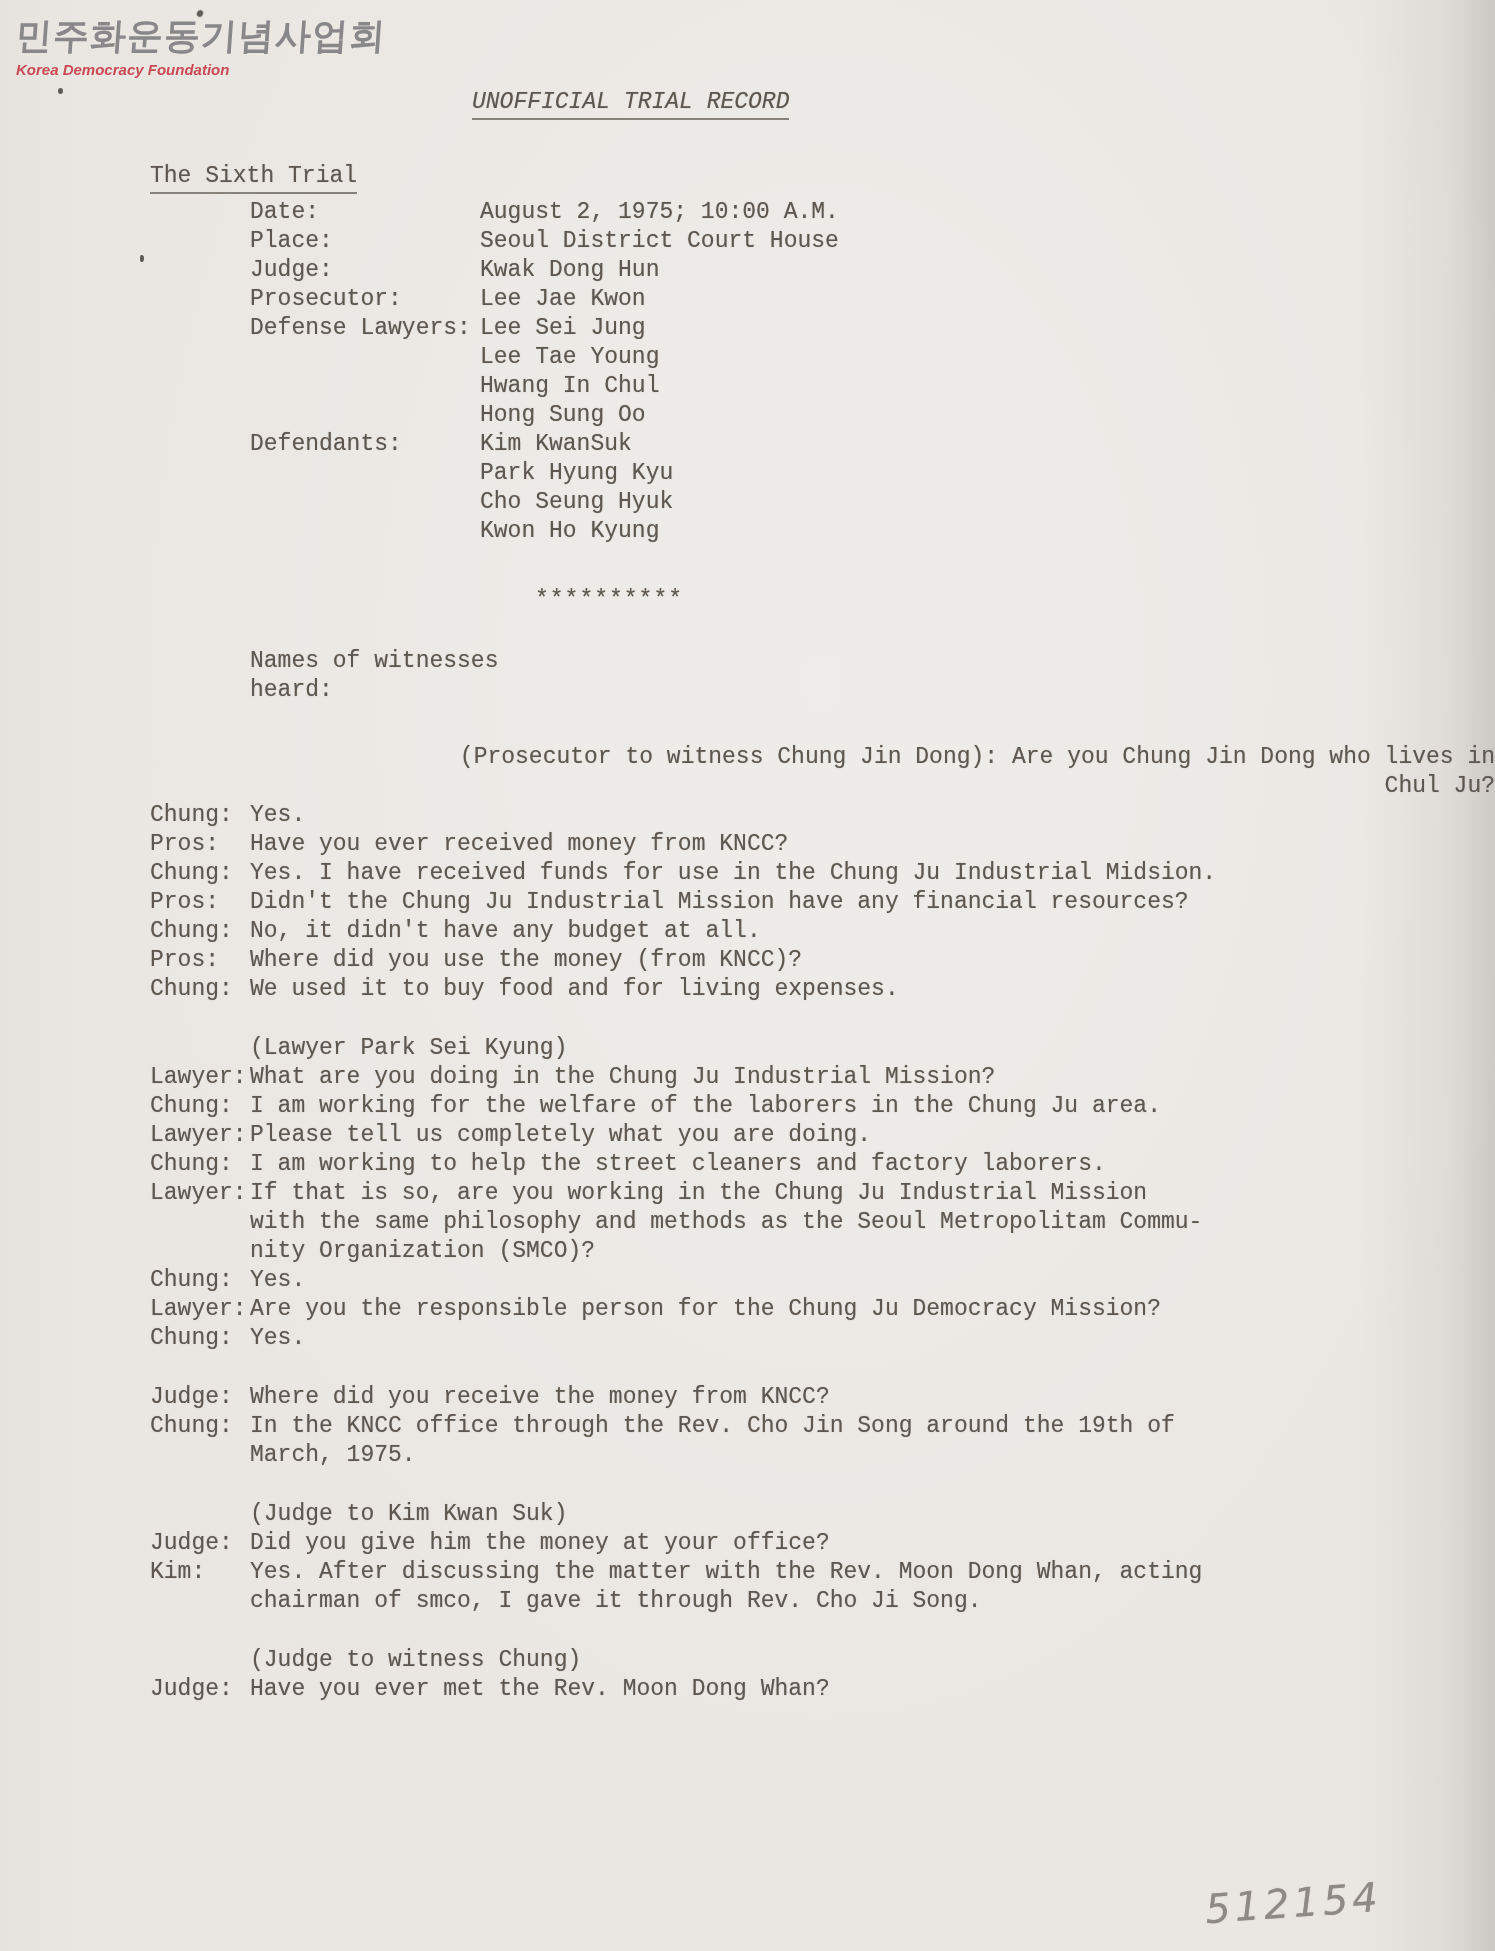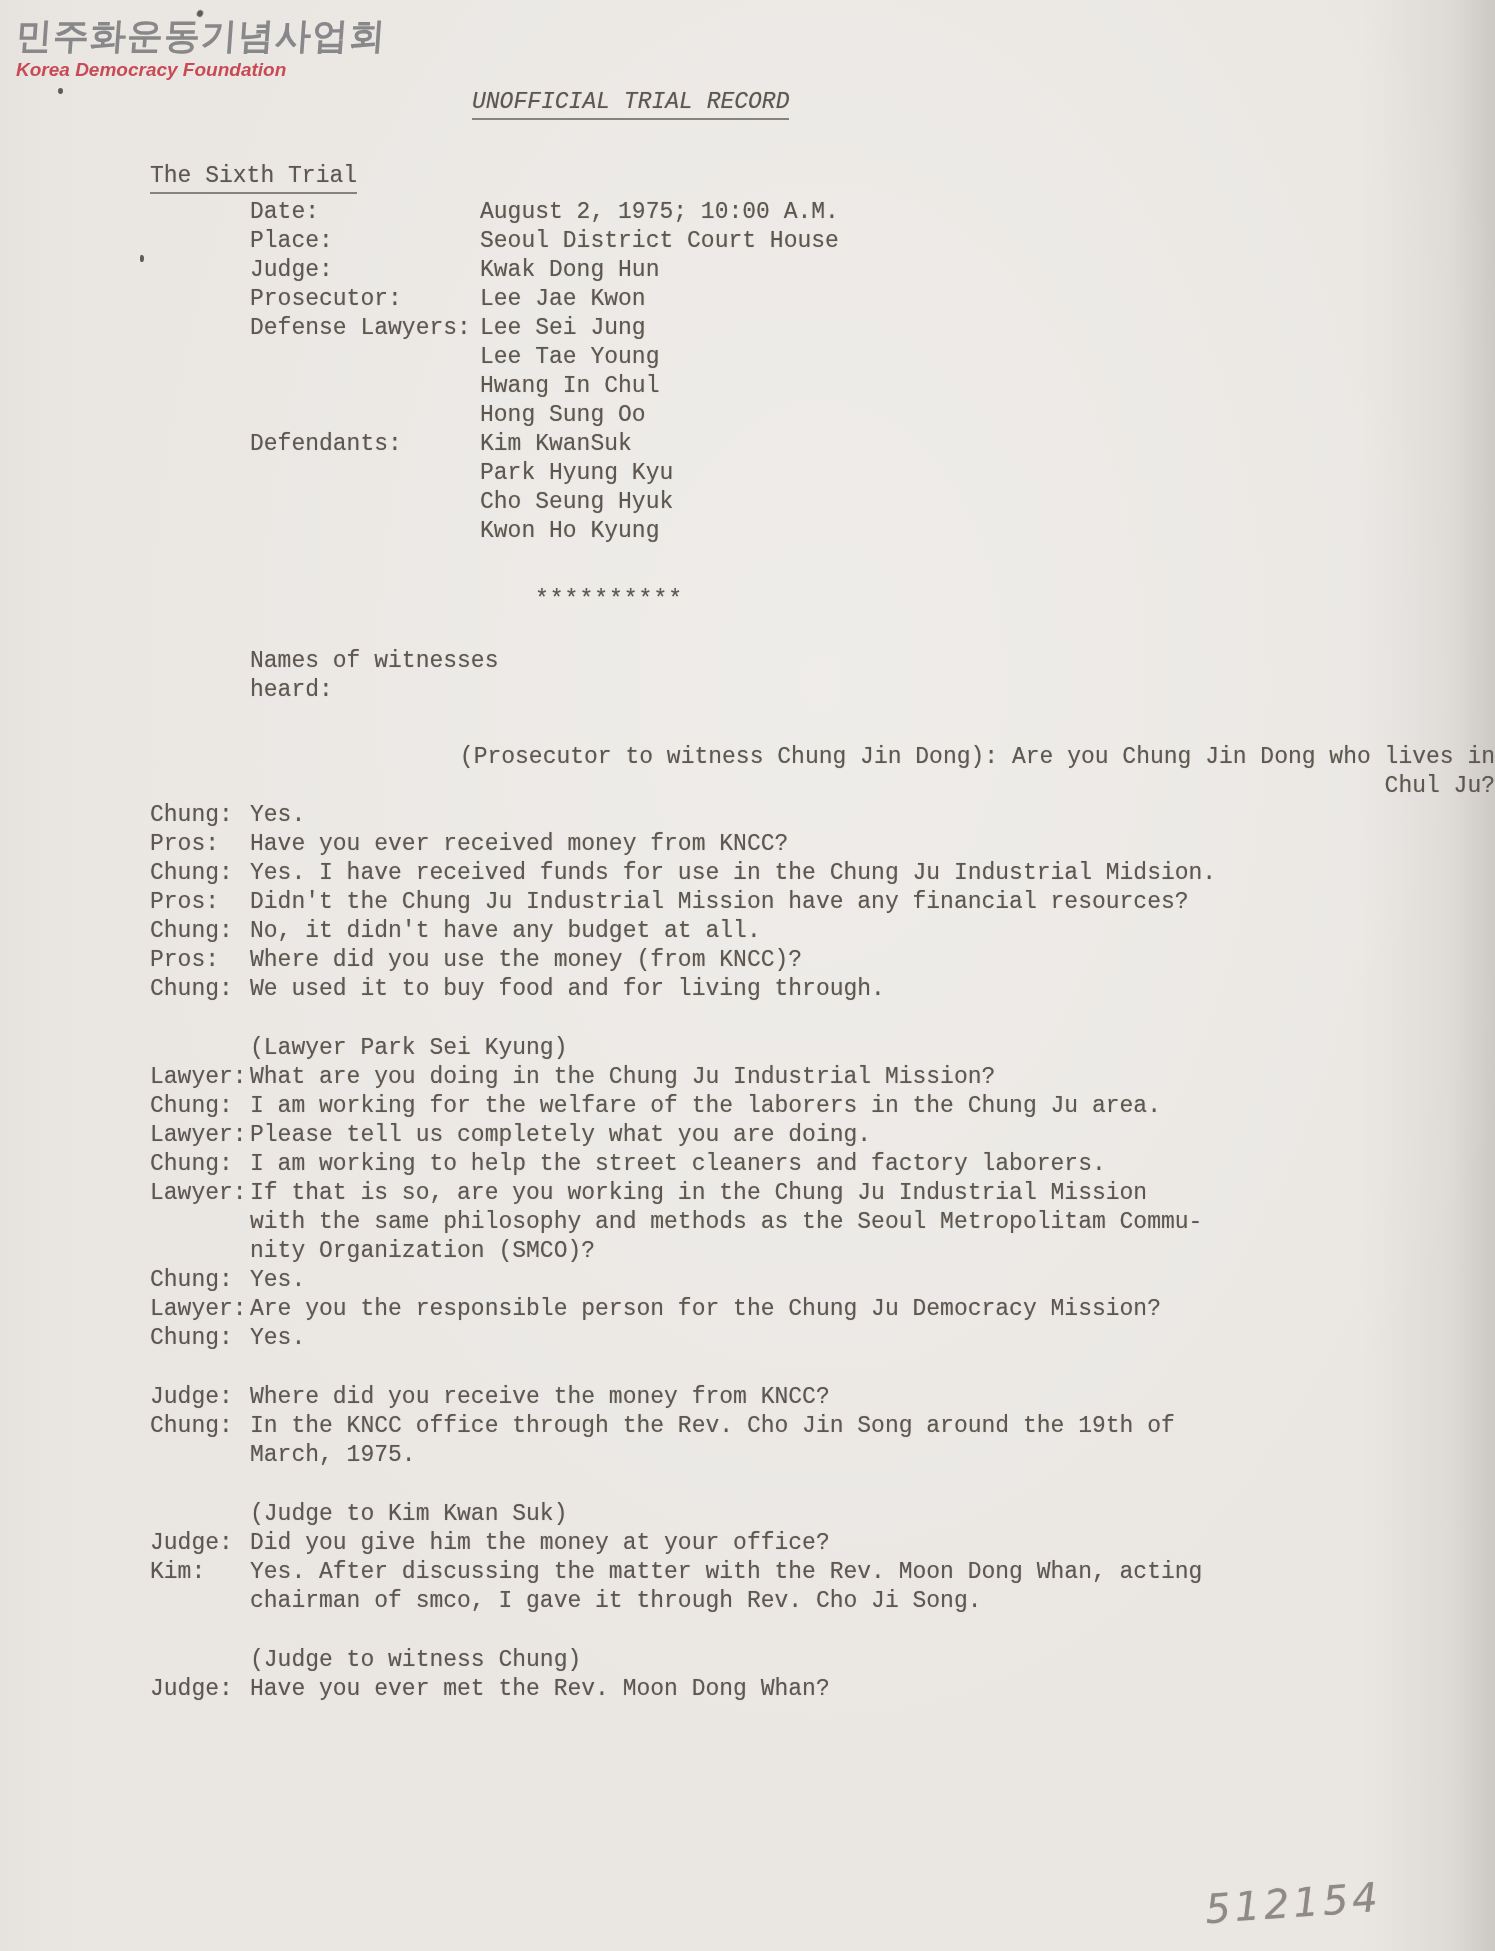--- a/index.html
+++ b/index.html
@@ -13,21 +13,21 @@
   }
   .page{position:absolute;inset:0;
     background:radial-gradient(ellipse at 55% 35%, rgba(255,255,255,0.22), rgba(255,255,255,0) 65%);
   }
   .tw{font-size:23px;line-height:29px;text-shadow:0 0 1px rgba(93,87,79,0.42);}
   
   .logo{padding:14px 0 0 16px;}
   .logo-kr{font-family:"DejaVu Sans",sans-serif;font-weight:bold;font-size:36px;line-height:44px;
     color:#88888a;letter-spacing:1px;transform:skewX(-4deg);transform-origin:left;}
   .logo-en{font-family:"Liberation Sans",sans-serif;font-style:italic;font-weight:bold;
-    font-size:19px;line-height:24px;color:#c94a55;letter-spacing:0px;}
+    font-size:15px;line-height:24px;color:#c94a55;letter-spacing:0px;}
   
   .title-wrap{margin:6px 0 0 472px;font-style:italic;}
   .u{display:inline-block;border-bottom:2px solid rgba(93,87,79,0.7);padding-bottom:1px;}
   
   .trial{margin:42px 0 0 150px;}
   .trial-fields{margin-top:4px;}
   .field-row{display:flex;}
   .field-row{padding-left:100px;}
   .field-label{width:230px;flex:none;}
   .field-values{flex:1;}
@@ -163,21 +163,21 @@
       </div>
       <div class="dlg-row">
         <div class="spk">Pros:</div>
         <div class="txt">
           <div>Where did you use the money (from KNCC)?</div>
         </div>
       </div>
       <div class="dlg-row">
         <div class="spk">Chung:</div>
         <div class="txt">
-          <div>We used it to buy food and for living through.</div>
+          <div>We used it to buy food and for living expenses.</div>
         </div>
       </div>
       <div class="dlg-row gap">
         <div class="spk"></div>
         <div class="txt">
           <div>(Lawyer Park Sei Kyung)</div>
         </div>
       </div>
       <div class="dlg-row">
         <div class="spk">Lawyer:</div>

